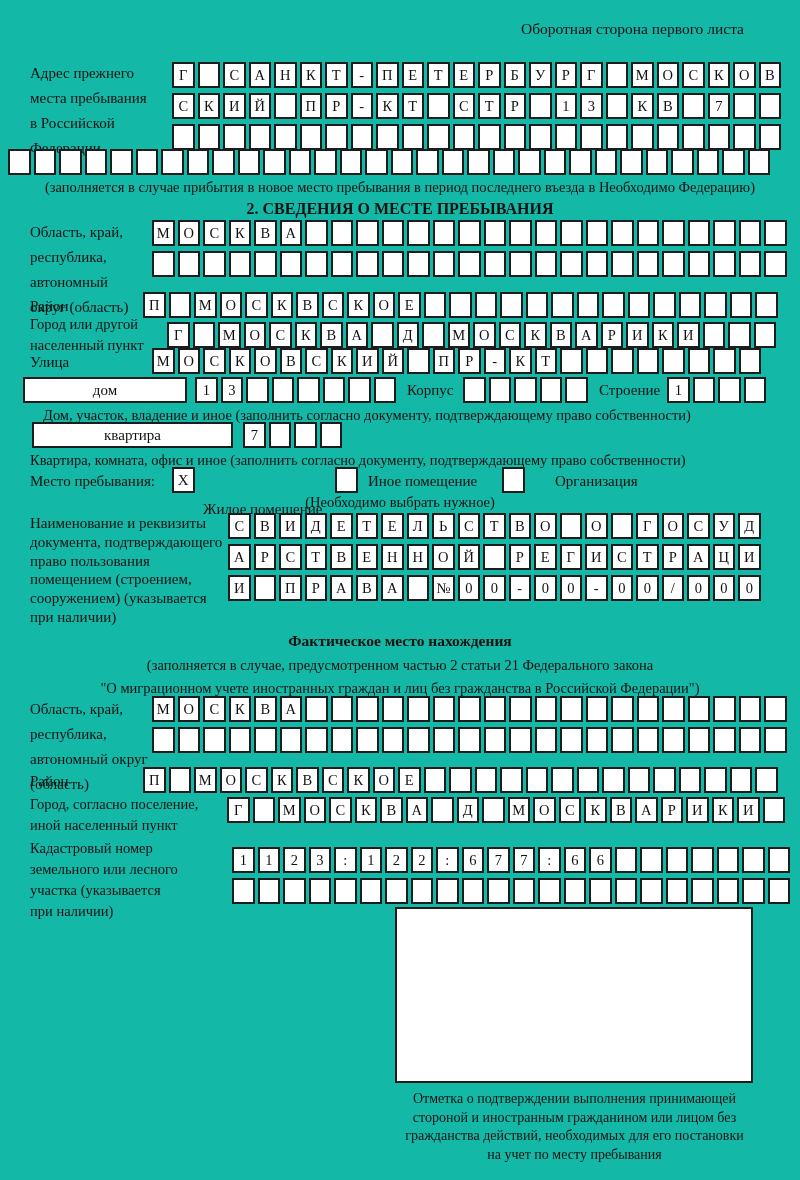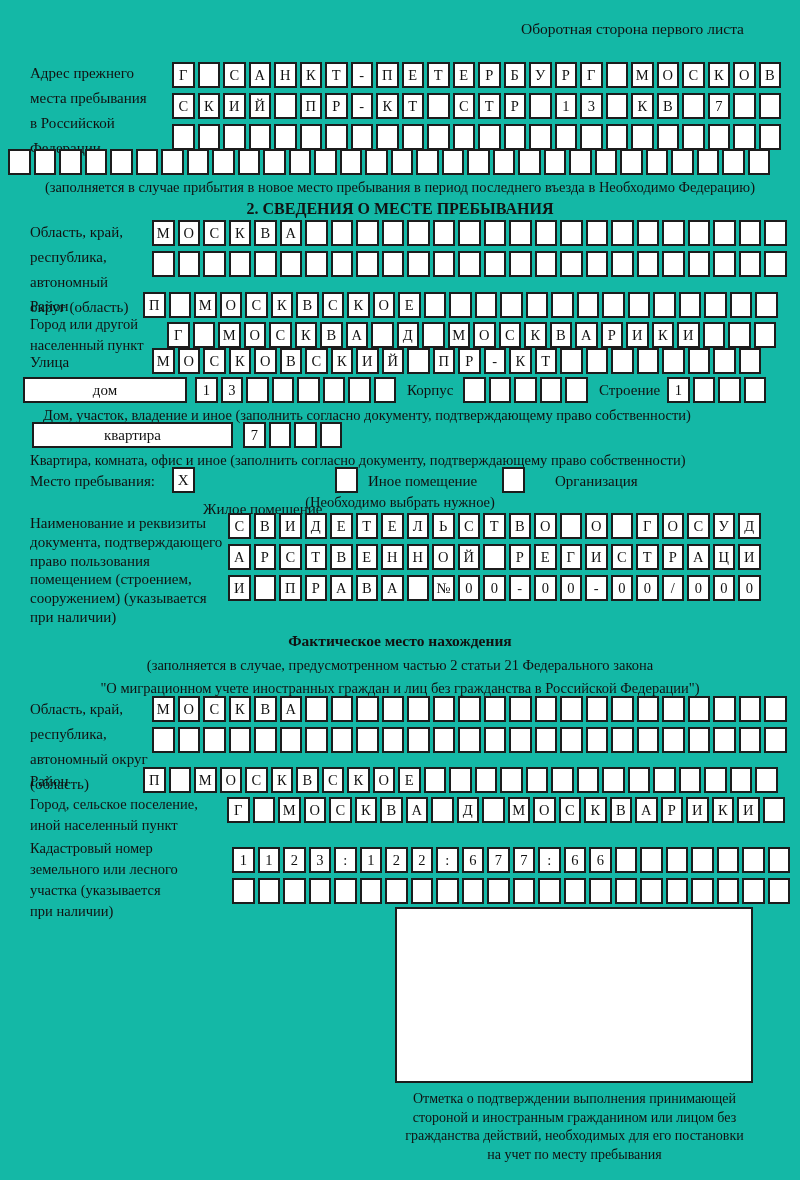--- a/index.html
+++ b/index.html
@@ -516,21 +516,21 @@
       <div class="cell"></div>
       <div class="cell"></div>
       <div class="cell"></div>
       <div class="cell"></div>
       <div class="cell"></div>
       <div class="cell"></div>
       <div class="cell"></div>
     </div>
 
   <div class="abs lbl-mid" style="left:30px;top:794px;">
-      <div>Город, сельское поселение,</div>
+      <div>Город, согласно поселение,</div>
       <div>иной населенный пункт</div>
     </div>
   <div class="abs boxrow" style="left:227px;top:797px;">
       <div class="cell">Г</div>
       <div class="cell"></div>
       <div class="cell">М</div>
       <div class="cell">О</div>
       <div class="cell">С</div>
       <div class="cell">К</div>
       <div class="cell">В</div>

